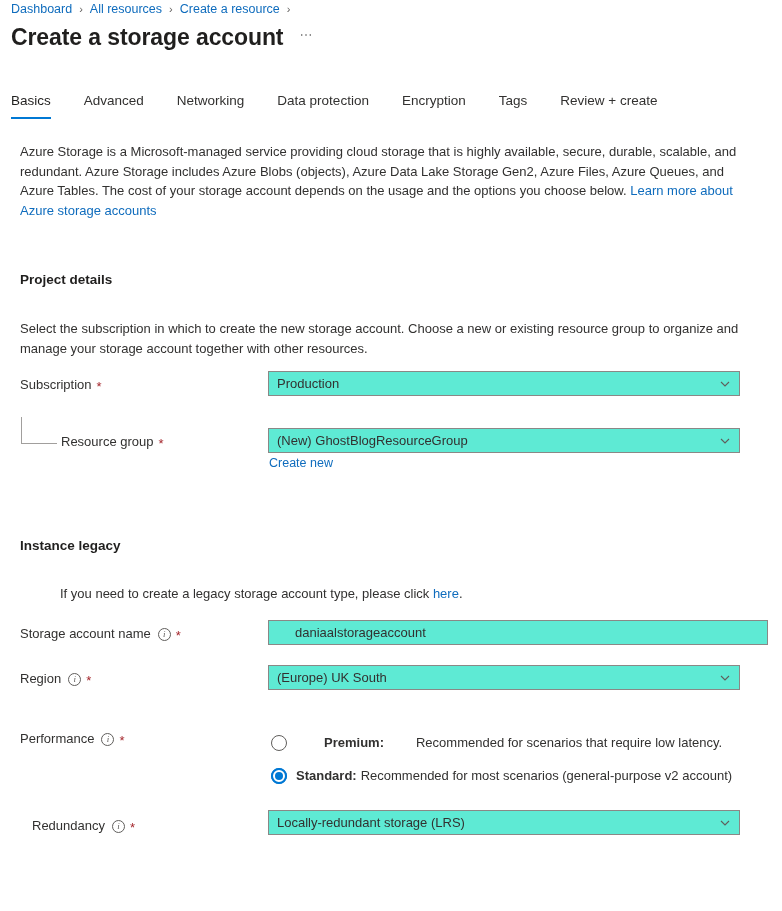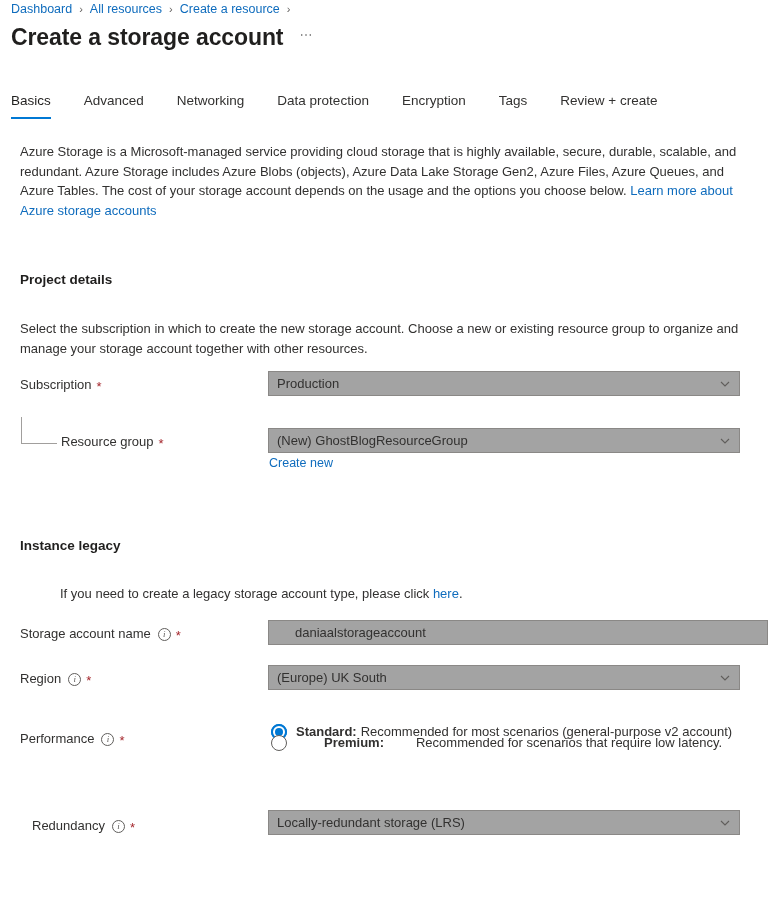--- a/index.html
+++ b/index.html
@@ -166,21 +166,21 @@
     line-height: 1;
     cursor: pointer;
     box-sizing: border-box;
   }
 
   .field {
     position: absolute;
     left: 268px;
     height: 25px;
     border: 1px solid #8a8886;
-    background: #a3a3a3;
+    background: #5eead4;
     box-sizing: border-box;
     display: flex;
     align-items: center;
     font-size: 13px;
     color: #323130;
     padding: 0 8px;
     cursor: pointer;
   }
   .field.dropdown { width: 472px; justify-content: space-between; }
   .field.text { width: 500px; cursor: text; }
@@ -352,21 +352,21 @@
           <path d="M1 3 L5 7 L9 3" fill="none" stroke="#605e5c" stroke-width="1.1"></path>
         </svg>
     </span>
   </div>
 
   <div class="row-label" style="left:20px; top:730px;">
     <span>Performance</span>
     <span class="info-icon">i</span>
     <span class="req">*</span>
   </div>
-  <div class="radio-row" style="top:723px;">
+  <div class="radio-row" style="top:767px;">
     <span class="radio checked"></span>
     <span class="radio-strong">Standard:</span>
     <span> Recommended for most scenarios (general-purpose v2 account)</span>
   </div>
   <div class="radio-row" style="top:734px;gap:28px;">
     <span class="radio"></span>
     <span class="radio-strong">Premium:</span>
     <span> Recommended for scenarios that require low latency.</span>
   </div>
 

